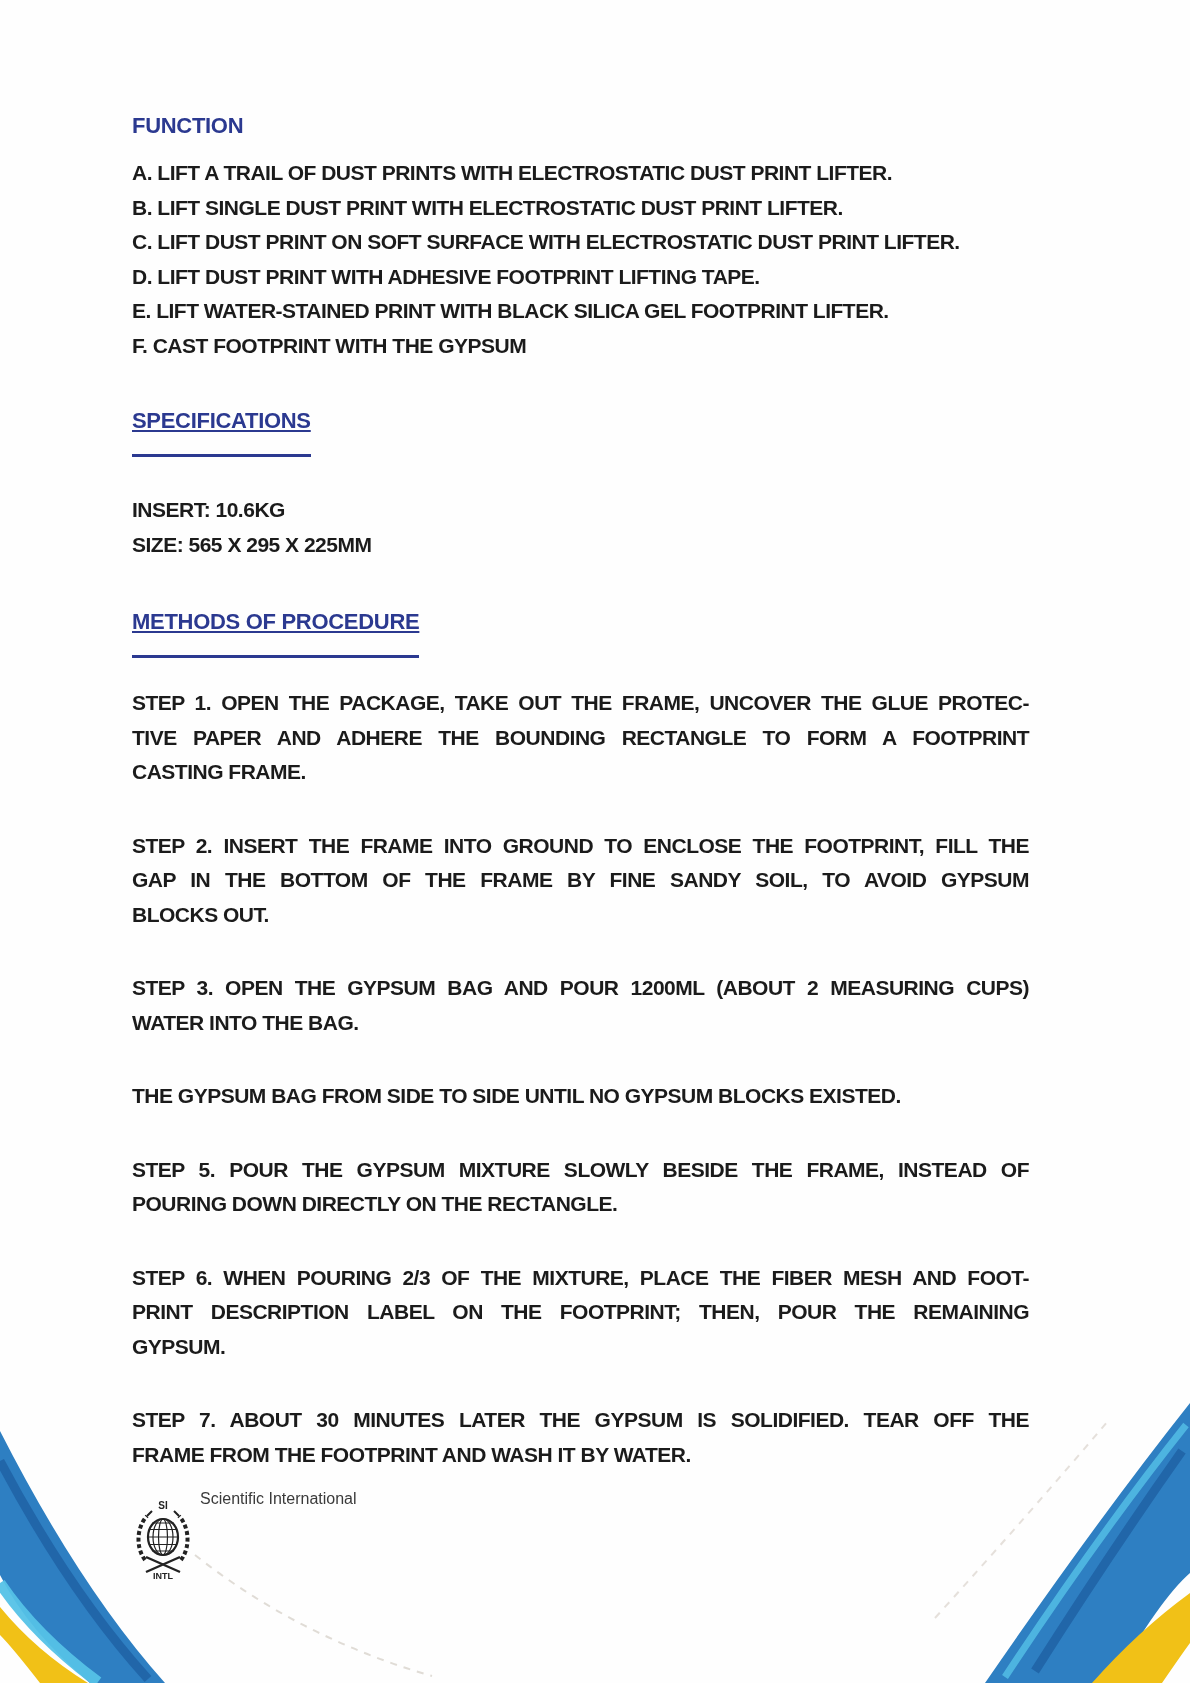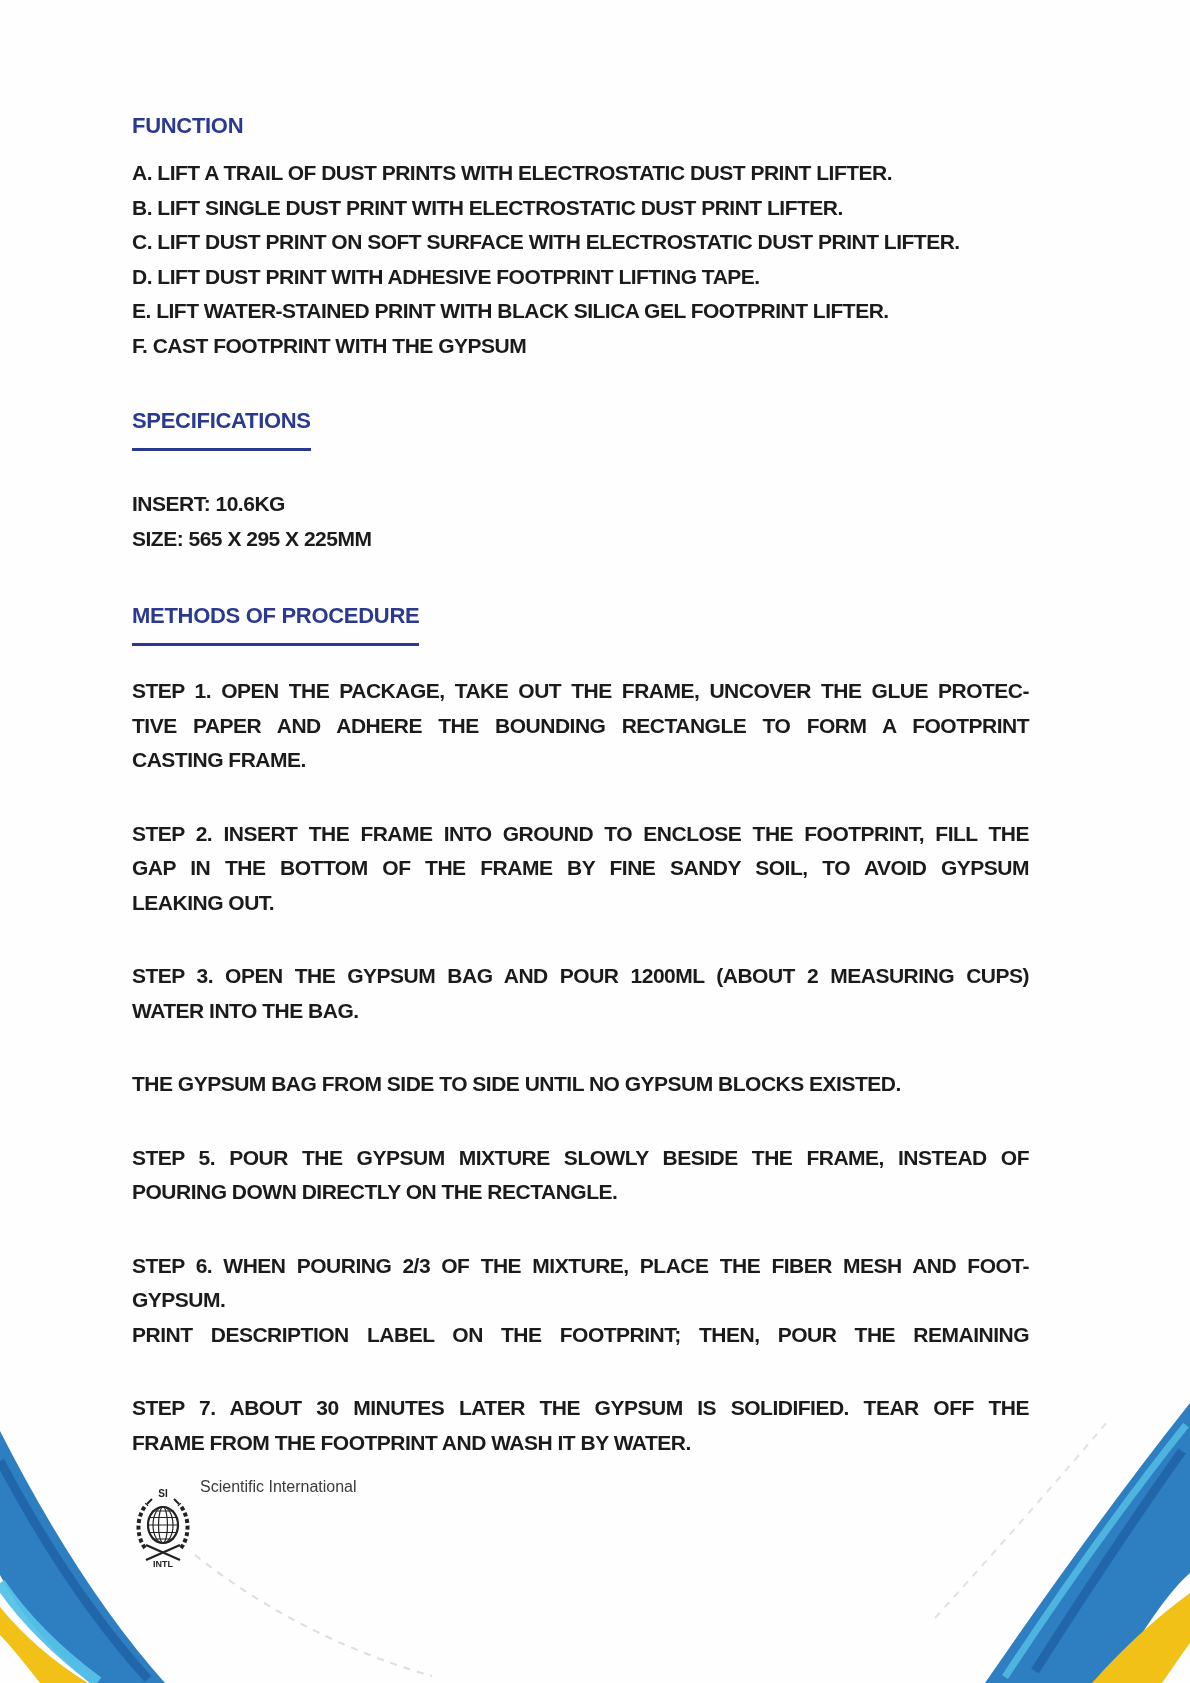--- a/index.html
+++ b/index.html
@@ -32,21 +32,22 @@
     margin:0;
     font-size:22px;
     line-height:28px;
     letter-spacing:-0.3px;
     color:var(--heading-navy);
   }
   .heading.first{padding-top:112px;}
   .heading .underlined{
     display:inline-block;
     border-bottom:3px solid var(--heading-navy);
-    padding-bottom:13px;
+    padding-bottom:19px;
+    text-decoration:underline;
   }
   .textline{
     font-size:21px;
     line-height:34.5px;
     letter-spacing:-0.5px;
     white-space:nowrap;
   }
   .para .textline{white-space:normal;}
   .para .jline{
     text-align:justify;
@@ -107,41 +108,41 @@
 
     <div class="para first-para">
       <div class="textline jline">STEP 1. OPEN THE PACKAGE, TAKE OUT THE FRAME, UNCOVER THE GLUE PROTEC-</div>
       <div class="textline jline">TIVE PAPER AND ADHERE THE BOUNDING RECTANGLE TO FORM A FOOTPRINT</div>
       <div class="textline">CASTING FRAME.</div>
     </div>
 
     <div class="para">
       <div class="textline jline">STEP 2. INSERT THE FRAME INTO GROUND TO ENCLOSE THE FOOTPRINT, FILL THE</div>
       <div class="textline jline">GAP IN THE BOTTOM OF THE FRAME BY FINE SANDY SOIL, TO AVOID GYPSUM</div>
-      <div class="textline">LEAKING OUT.</div>
+      <div class="textline">BLOCKS OUT.</div>
     </div>
 
     <div class="para">
       <div class="textline jline">STEP 3. OPEN THE GYPSUM BAG AND POUR 1200ML (ABOUT 2 MEASURING CUPS)</div>
       <div class="textline">WATER INTO THE BAG.</div>
     </div>
 
     <div class="para">
       <div class="textline">THE GYPSUM BAG FROM SIDE TO SIDE UNTIL NO GYPSUM BLOCKS EXISTED.</div>
     </div>
 
     <div class="para">
       <div class="textline jline">STEP 5. POUR THE GYPSUM MIXTURE SLOWLY BESIDE THE FRAME, INSTEAD OF</div>
       <div class="textline">POURING DOWN DIRECTLY ON THE RECTANGLE.</div>
     </div>
 
     <div class="para">
       <div class="textline jline">STEP 6. WHEN POURING 2/3 OF THE MIXTURE, PLACE THE FIBER MESH AND FOOT-</div>
+      <div class="textline jline">PRINT DESCRIPTION LABEL ON THE FOOTPRINT; THEN, POUR THE REMAINING</div>
       <div class="textline">GYPSUM.</div>
-      <div class="textline jline">PRINT DESCRIPTION LABEL ON THE FOOTPRINT; THEN, POUR THE REMAINING</div>
     </div>
 
     <div class="para">
       <div class="textline jline">STEP 7. ABOUT 30 MINUTES LATER THE GYPSUM IS SOLIDIFIED. TEAR OFF THE</div>
       <div class="textline">FRAME FROM THE FOOTPRINT AND WASH IT BY WATER.</div>
     </div>
 
     <div class="footer">
       <svg class="logo-emblem" viewBox="0 0 62 82" aria-hidden="true">
         <text x="31" y="9" font-size="10" font-family="Liberation Sans, sans-serif" font-weight="bold" fill="var(--logo-ink)" text-anchor="middle">SI</text>

